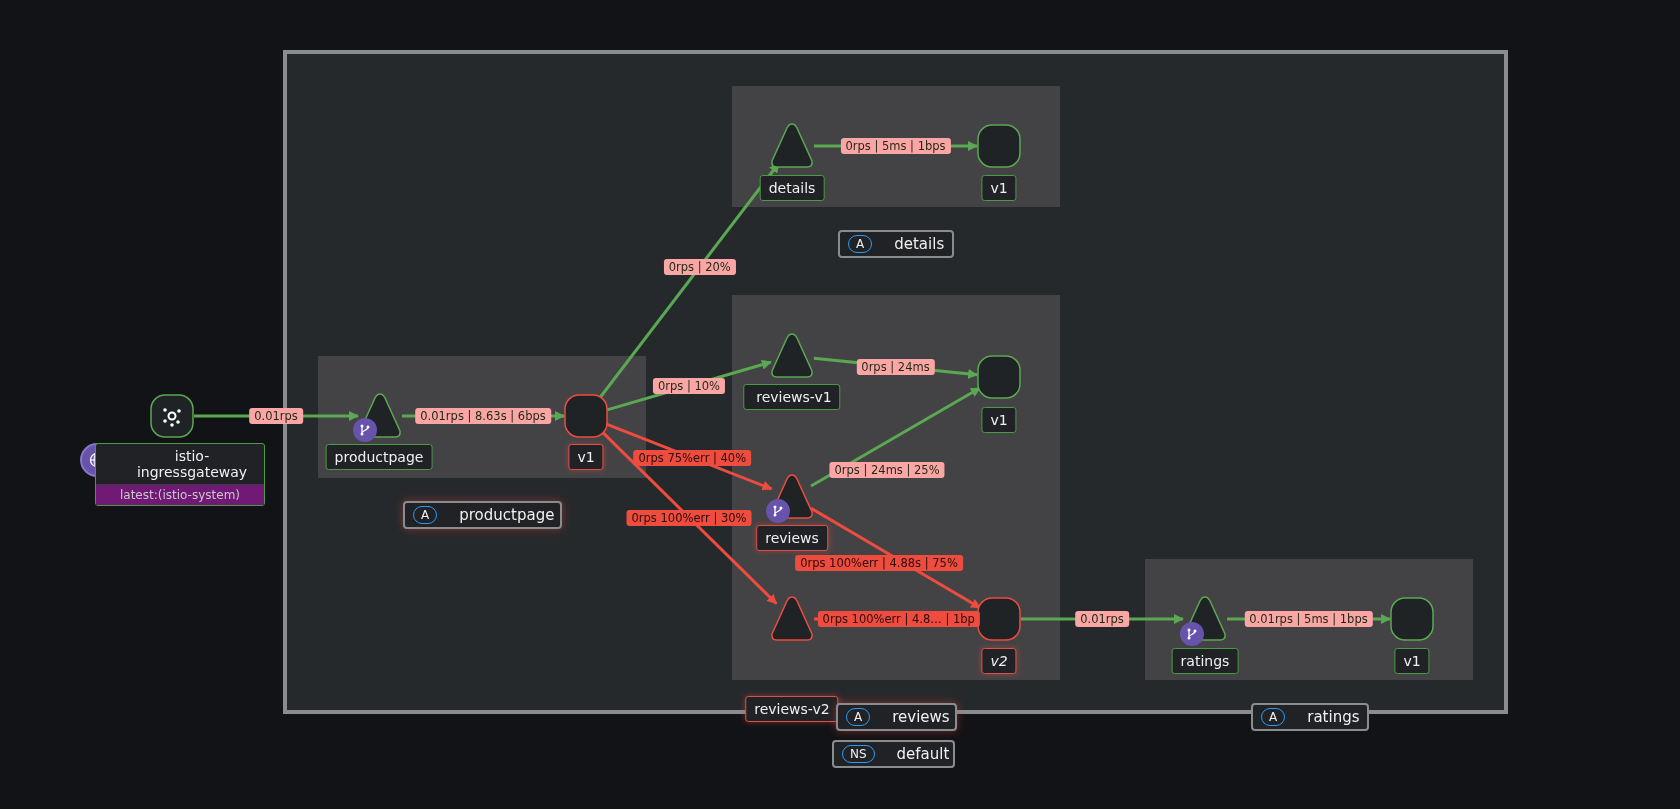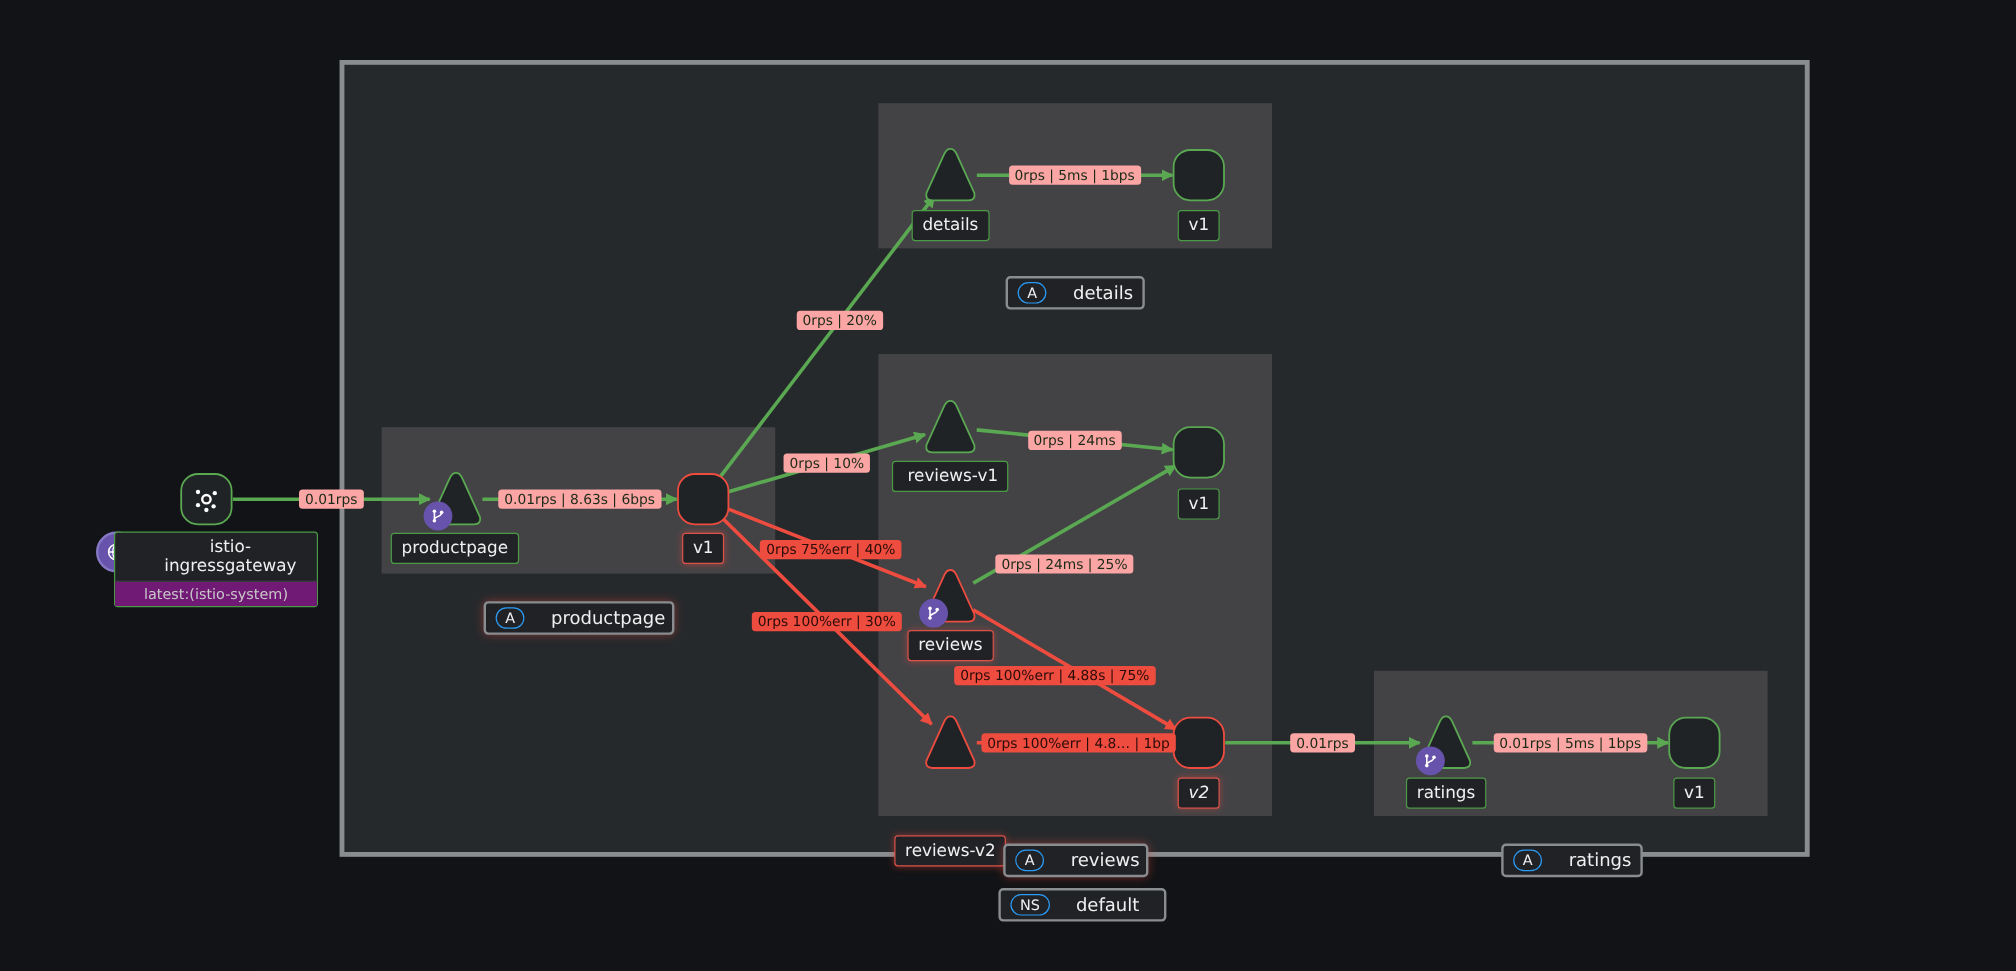--- a/index.html
+++ b/index.html
@@ -163,17 +163,17 @@
     <span>details</span>
   </div>
   <div class="box-label err" style="left:836px;top:703px;width:121px;">
     <span class="pill">A</span>
     <span>reviews</span>
   </div>
   <div class="box-label" style="left:1251px;top:703px;width:118px;">
     <span class="pill">A</span>
     <span>ratings</span>
   </div>
-  <div class="box-label" style="left:832px;top:740px;width:140px;align-items:center;">
+  <div class="box-label" style="left:832px;top:740px;width:123px;align-items:center;">
     <span class="pill">NS</span>
     <span>default</span>
   </div>
 </div>
 
 </body></html>

